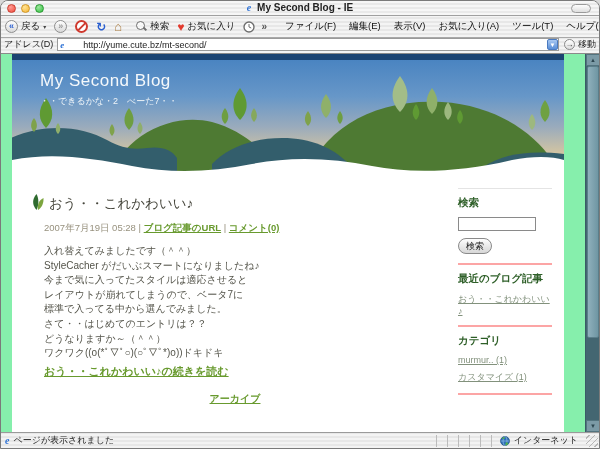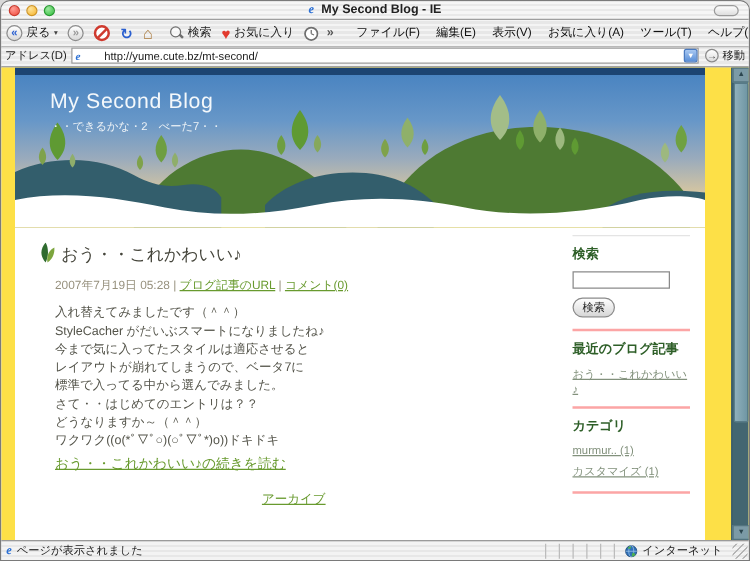--- a/index.html
+++ b/index.html
@@ -53,36 +53,36 @@
   .addr-field .e-icon{font-size:9px;margin-right:3px;}
   .addr-input{flex:1;border:0;outline:0;font-size:9px;color:#222;height:11px;padding:16px;background:transparent;
               font-family:"Liberation Sans","DejaVu Sans",sans-serif;}
   .addr-drop{width:11px;height:11px;background:linear-gradient(#a8c8f2,#5a8fd8);border:1px solid #4a7ac0;border-radius:2px;
              color:#fff;font-size:6px;display:flex;align-items:center;justify-content:center;}
   .go{display:flex;align-items:center;gap:3px;margin-left:5px;white-space:nowrap;}
   .go-circ{display:inline-flex;align-items:center;justify-content:center;width:11px;height:11px;border-radius:50%;
            border:1px solid #8a8a8a;background:linear-gradient(#fff,#ddd);font-size:8px;color:#444;line-height:1;}
 
   
-  .viewport{position:relative;flex:1;background:#fde047;overflow:hidden;padding-left:32px;}
+  .viewport{position:relative;flex:1;background:#86efac;overflow:hidden;padding-left:32px;}
   .page{position:absolute;left:11px;top:0;width:552px;}
   .page-topbar{height:6px;background:#1c4472;}
   .banner{position:relative;height:122px;overflow:hidden;
           background:linear-gradient(#4a84c1 0%,#6797c8 30%,#9aabbc 55%,#cfc3a4 75%,#ecdca6 92%,#f2e6b2 100%);}
   .banner svg{position:absolute;left:0;top:0;}
   .banner-text{position:absolute;left:28px;top:11px;color:#f4f8fb;}
   .blog-title{font-size:17px;letter-spacing:.5px;}
   .blog-subtitle{font-size:9px;margin-top:4px;color:#eef3f7;}
 
   .content{display:flex;background:#fff;min-height:252px;align-items:stretch;}
   .main{flex:1;padding:12px 14px 0 18px;}
   .post-head{display:flex;align-items:flex-start;gap:4px;}
   .post-title{font-size:13.5px;color:#45453b;margin-top:1px;}
   .post-meta{margin:9px 0 0 14px;font-size:9.5px;color:#97917e;}
-  .glink{color:#689a2e;font-weight:normal;text-decoration:underline;cursor:pointer;}
+  .glink{color:#689a2e;font-weight:bold;text-decoration:underline;cursor:pointer;}
   .post-body{margin:9px 0 0 14px;font-size:10px;color:#54544a;line-height:14.6px;}
   .post-body div{white-space:nowrap;}
   .more-link{display:inline-block;margin:2px 0 0 14px;font-size:11px;}
   .archive-wrap{text-align:center;margin-top:13px;font-size:10px;}
 
   .sidebar{width:110px;flex:0 0 110px;padding:6px 12px 0 4px;}
   .sb-module{border-top:2px solid #fca5a5;padding:7px 0 9px 0;}
   .sb-module.first{border-top:1px solid #e4e4e4;}
   .sb-head{font-size:10.5px;font-weight:bold;color:#2e5f28;margin-bottom:7px;}
   .sb-input{display:block;width:78px;height:14px;border:1px solid #8a8a8a;background:#fff;padding:0 2px;font-size:9px;outline:0;}

